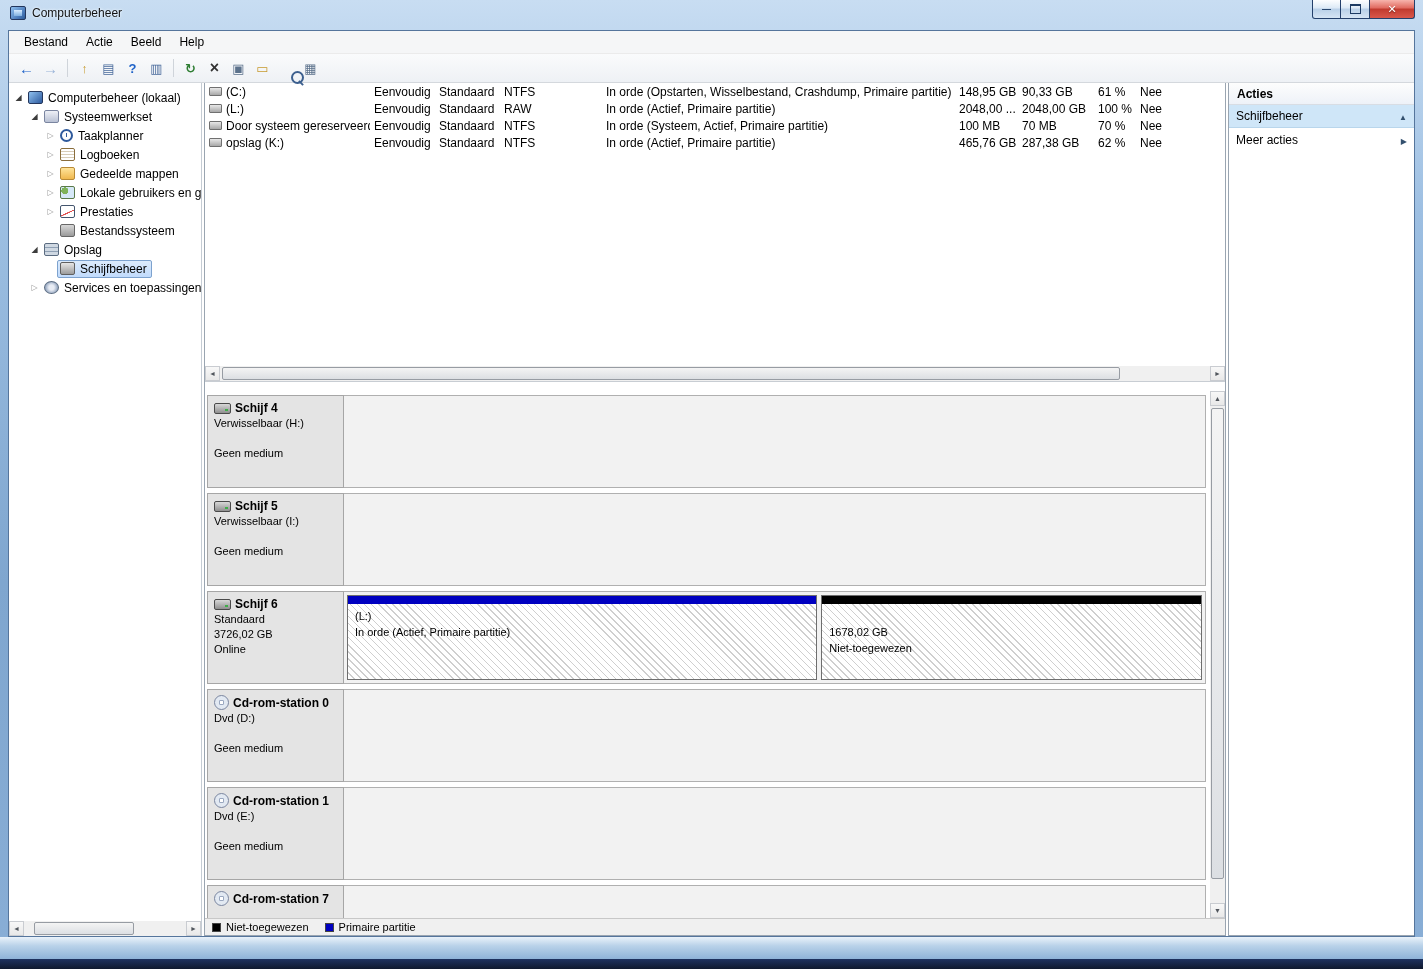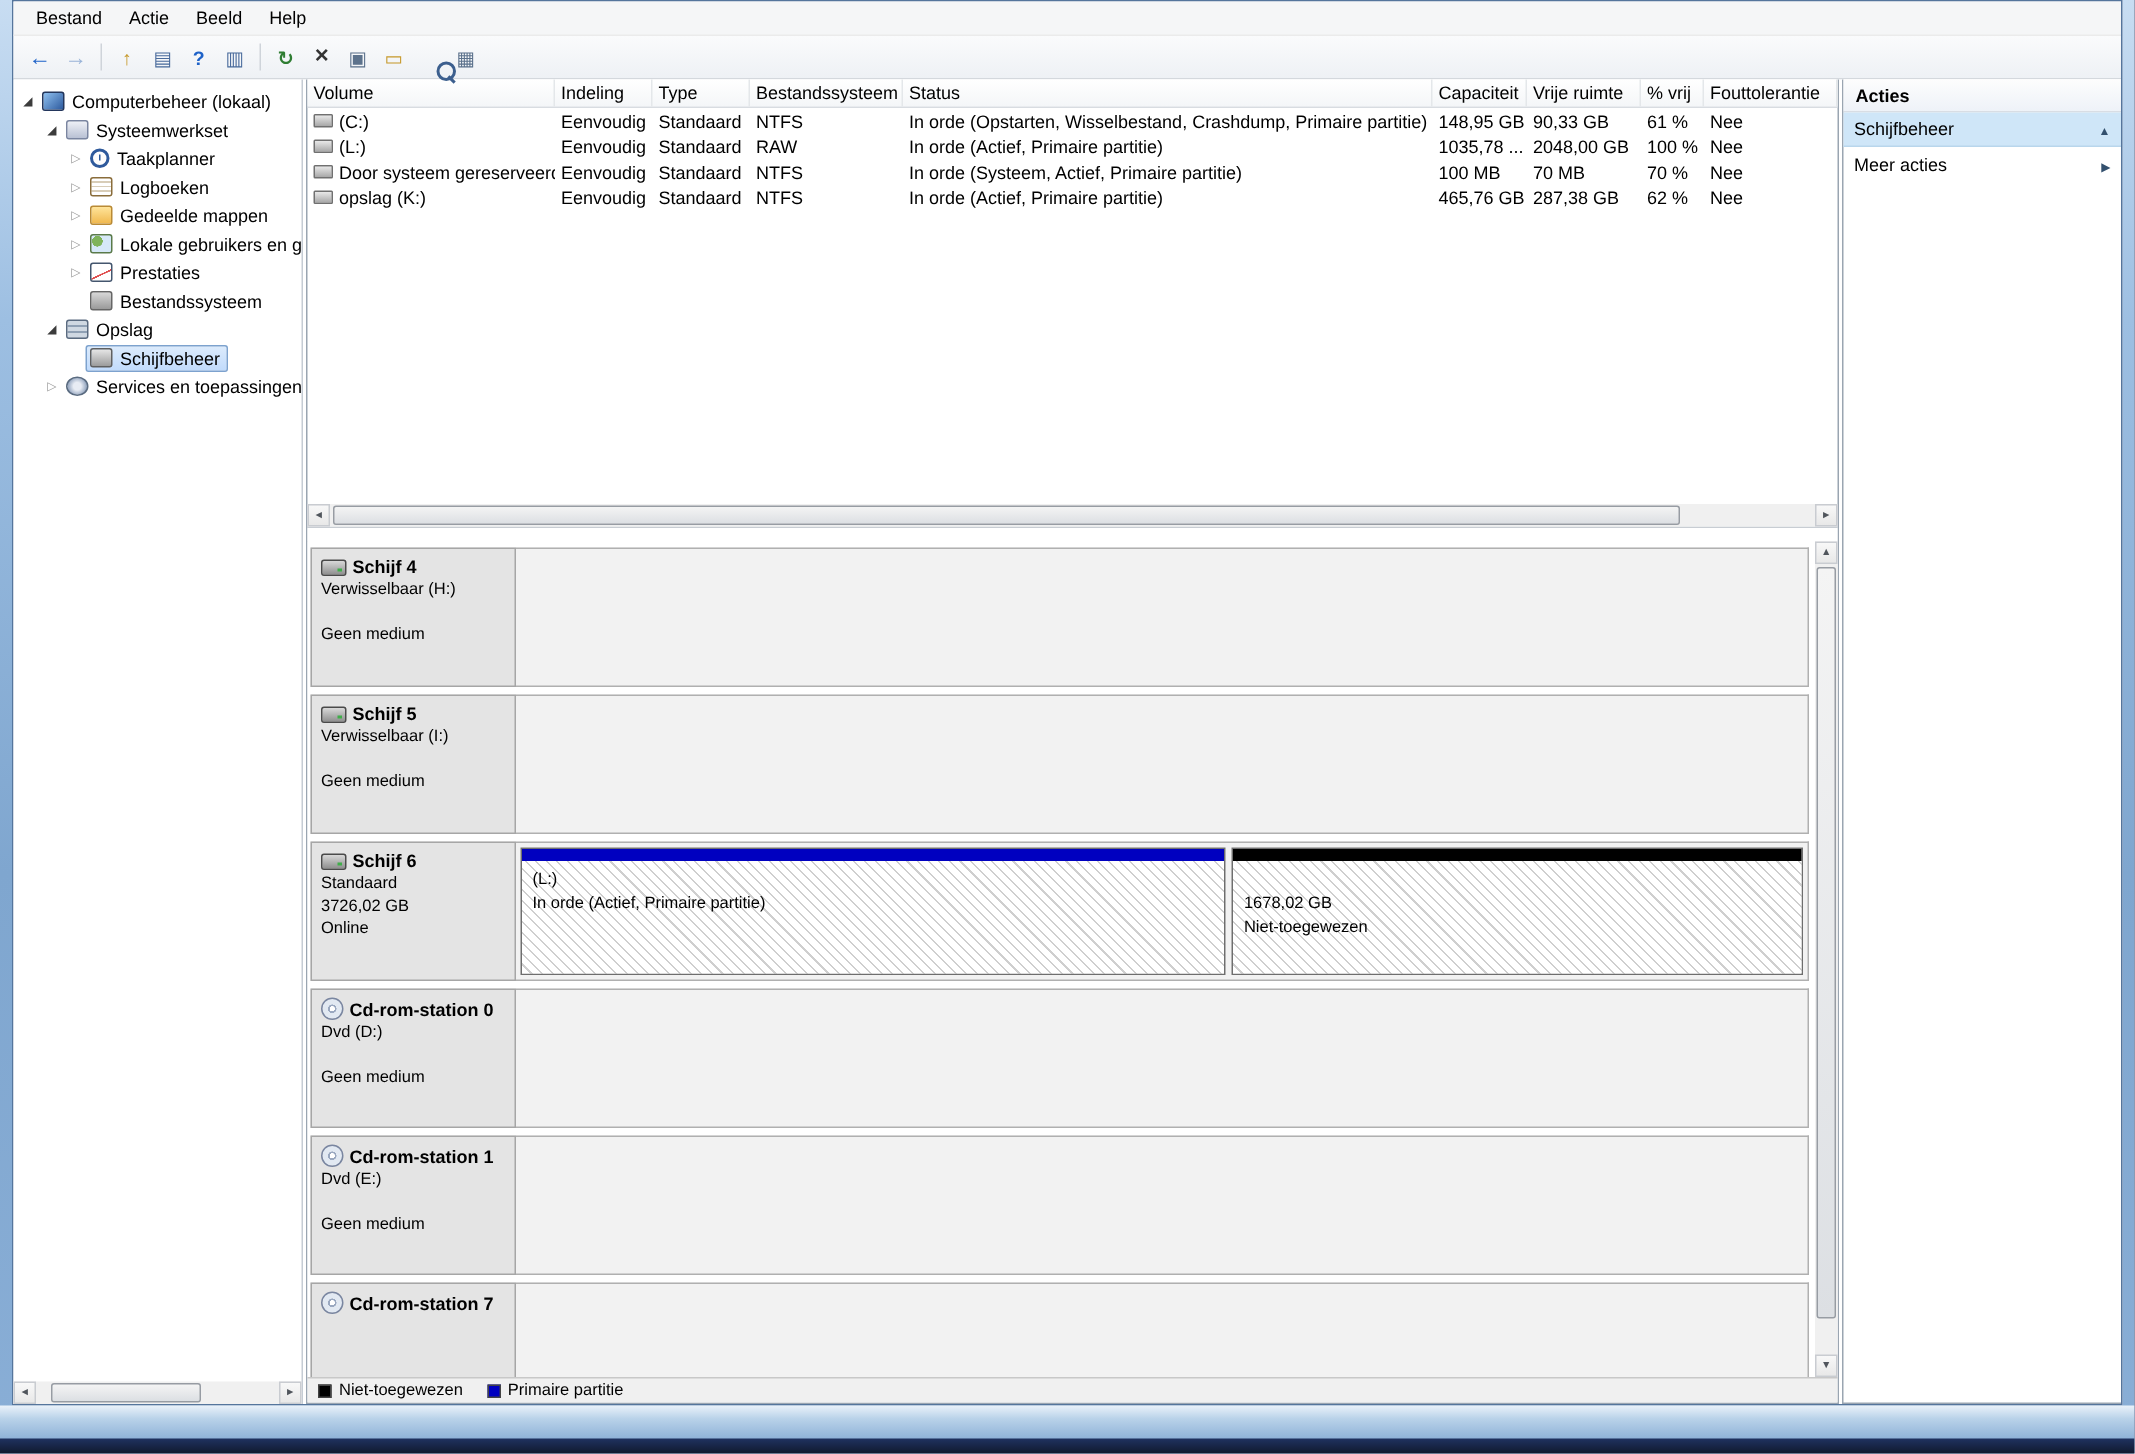--- a/index.html
+++ b/index.html
@@ -141,20 +141,31 @@
 
   
   .bottom-frame { height:22px; background:linear-gradient(180deg,#eaf2fa 0%,#b9d2e9 40%,#8fb3d8 100%); }
   .taskbar-strip { height:10px; background:linear-gradient(#1f3260,#10192e); }
 </style>
 </head>
 <body>
 
 <div class="window">
 
+  <div class="titlebar">
+    <div class="title-left">
+      <span class="app-icon"></span>
+      <span class="title-text">Computerbeheer</span>
+    </div>
+    <div class="win-controls">
+      <div class="wbtn min"></div>
+      <div class="wbtn max"></div>
+      <div class="wbtn close"></div>
+    </div>
+  </div>
 
   <div class="frame-body">
     <div class="client">
 
       <div class="menubar">
         <span class="menu-item">Bestand</span>
         <span class="menu-item">Actie</span>
         <span class="menu-item">Beeld</span>
         <span class="menu-item">Help</span>
       </div>
@@ -287,31 +298,20 @@
             <span class="strack">
                 <span class="sthumb" style="left:10px; width:100px;"></span>
               </span>
             <span class="sbtn">►</span>
           </div>
         </div>
 
         <div class="center-pane">
 
           <div class="volume-section">
-            <div class="vheader">
-              <div class="hc c0">Volume</div>
-              <div class="hc c1">Indeling</div>
-              <div class="hc c2">Type</div>
-              <div class="hc c3">Bestandssysteem</div>
-              <div class="hc c4">Status</div>
-              <div class="hc c5">Capaciteit</div>
-              <div class="hc c6">Vrije ruimte</div>
-              <div class="hc c7">% vrij</div>
-              <div class="hc c8">Fouttolerantie</div>
-            </div>
             <div class="vrows">
               <div class="vrow">
                 <div class="vc c0">
                     <span class="vol-icon"></span>
                     <span>(C:)</span>
                   </div>
                 <div class="vc c1">Eenvoudig</div>
                 <div class="vc c2">Standaard</div>
                 <div class="vc c3">NTFS</div>
                 <div class="vc c4">In orde (Opstarten, Wisselbestand, Crashdump, Primaire partitie)</div>
@@ -322,21 +322,21 @@
               </div>
               <div class="vrow">
                 <div class="vc c0">
                     <span class="vol-icon"></span>
                     <span>(L:)</span>
                   </div>
                 <div class="vc c1">Eenvoudig</div>
                 <div class="vc c2">Standaard</div>
                 <div class="vc c3">RAW</div>
                 <div class="vc c4">In orde (Actief, Primaire partitie)</div>
-                <div class="vc c5">1035,78 ...</div>
+                <div class="vc c5">2048,00 ...</div>
                 <div class="vc c6">2048,00 GB</div>
                 <div class="vc c7">100 %</div>
                 <div class="vc c8">Nee</div>
               </div>
               <div class="vrow">
                 <div class="vc c0">
                     <span class="vol-icon"></span>
                     <span>Door systeem gereserveerd</span>
                   </div>
                 <div class="vc c1">Eenvoudig</div>

